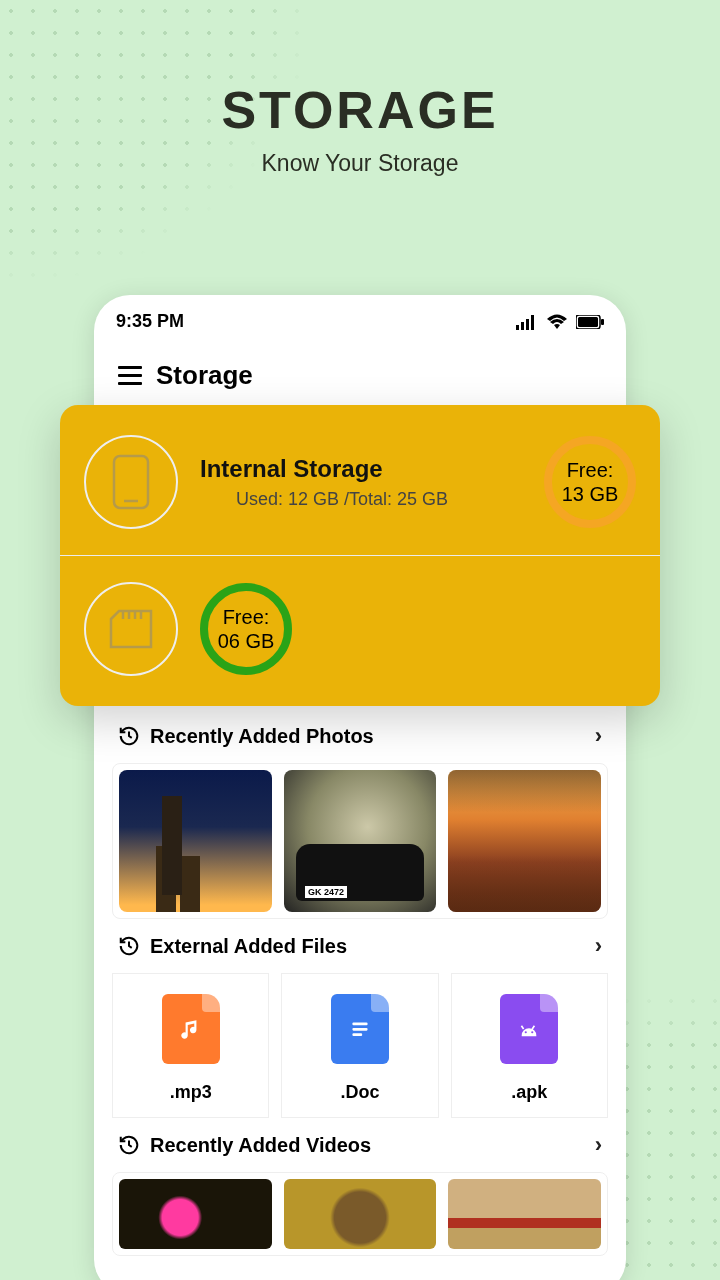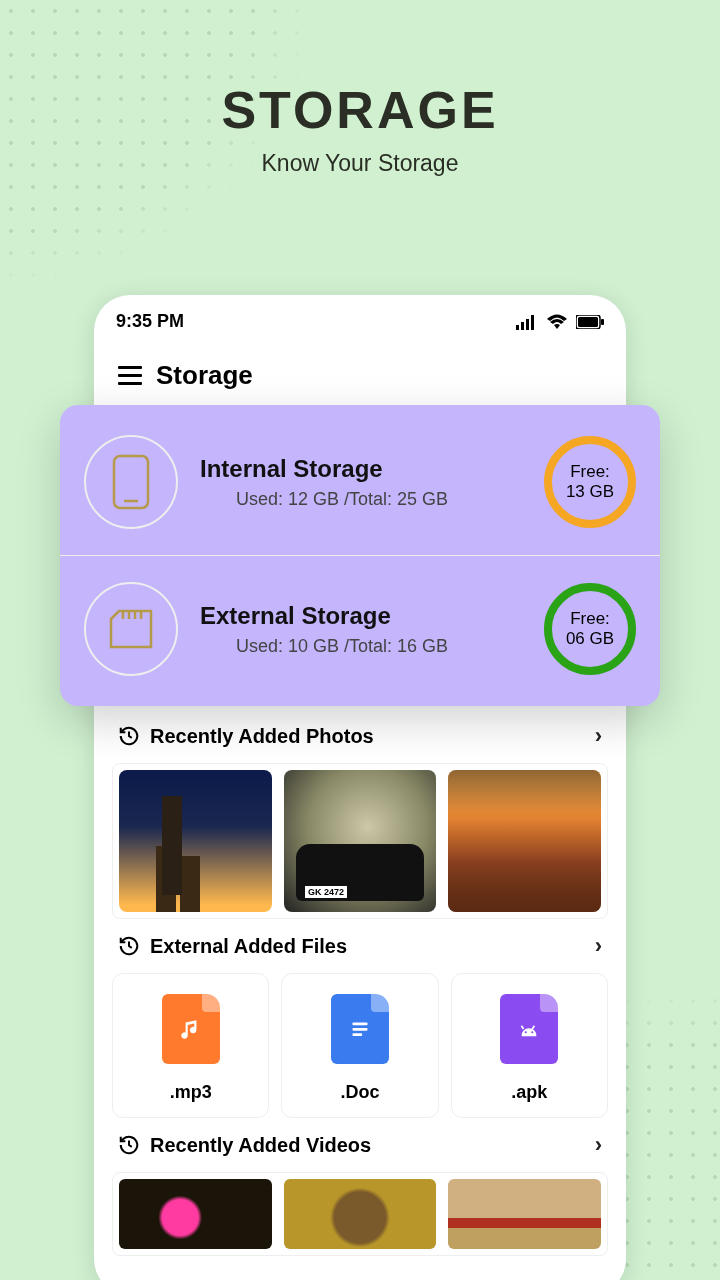--- a/index.html
+++ b/index.html
@@ -43,40 +43,40 @@
 .status-icons { display: flex; gap: 8px; align-items: center; }
 
 .app-header { display: flex; align-items: center; gap: 14px; padding: 20px 24px 18px; }
 .app-header .title { font-size: 26px; font-weight: 700; }
 
 .storage-card {
   position: absolute;
   left: 60px;
   top: 405px;
   width: 600px;
-  background: #c4b5fd;
+  background: #eab308;
   border-radius: 18px;
   box-shadow: 0 14px 44px rgba(0,0,0,0.18);
   z-index: 5;
   padding: 4px 0;
 }
 .storage-row { display: flex; align-items: center; padding: 26px 24px; gap: 22px; }
 .storage-row + .storage-row { border-top: 1px solid #ececec; }
 .storage-icon-circle {
   width: 94px; height: 94px; border-radius: 50%;
   border: 2px solid #eee; display: flex; align-items: center; justify-content: center;
   flex-shrink: 0;
 }
 .storage-text { flex: 1; }
 .storage-text .name { font-size: 24px; font-weight: 600; color: #111; }
 .storage-text .usage { font-size: 18px; color: #444; margin-top: 6px; margin-left: 36px; }
 .free-ring {
   width: 92px; height: 92px; border-radius: 50%;
   display: flex; flex-direction: column; align-items: center; justify-content: center;
-  font-size: 17px; line-height: 1.2; font-weight: 500; flex-shrink: 0;
+  font-size: 20px; line-height: 1.2; font-weight: 500; flex-shrink: 0;
   border: 8px solid;
 }
 .free-ring.orange { border-color: #f5a623; }
 .free-ring.green { border-color: #2aa317; }
 
 .content { padding: 300px 18px 0; }
 .section-header { display: flex; align-items: center; gap: 10px; padding: 14px 6px; }
 .section-header .label { font-size: 20px; font-weight: 700; flex: 1; }
 .chevron { font-size: 22px; font-weight: 800; color: #222; }
 
@@ -85,21 +85,21 @@
 .thumb-city { background: linear-gradient(180deg,#0b1a4a 0%,#1a2850 40%,#ffb84d 95%); position:relative; }
 .thumb-city::after { content:""; position:absolute; left:28%; top:18%; width:20px; height:70%; background:#2a2015; box-shadow: -6px 50px 0 0 #3a2a15, 18px 60px 0 0 #3a2a15; }
 .thumb-city::before { content:""; position:absolute; left:32%; top:38%; width:12px; height:12px; border-radius:50%; background:#fffbe0; }
 .thumb-car { background: radial-gradient(circle at 55% 40%, #ccc8a8 0%, #888866 50%, #222 100%); position:relative; }
 .thumb-car::after { content:""; position:absolute; left:8%; bottom:8%; right:8%; height:40%; background:#111; border-radius:14px 14px 6px 6px; }
 .thumb-car::before { content:"GK 2472"; position:absolute; left:14%; bottom:10%; background:#fff; color:#000; font-size:9px; padding:1px 3px; z-index:1; font-weight:700;}
 .thumb-desert { background: linear-gradient(180deg,#f0b050 0%,#e08030 35%,#8b4020 65%,#5a2a12 100%); position:relative; }
 .thumb-desert::after { content:""; position:absolute; inset:0; background: linear-gradient(180deg, rgba(80,50,30,0.6) 0%, transparent 30%, transparent 60%, rgba(90,42,18,0.5) 100%); }
 
 .files-row { display: flex; gap: 12px; }
-.file-card { flex: 1; border: 1px solid #eee; border-radius: 11px; padding: 20px 10px 14px; text-align: center; }
+.file-card { flex: 1; border: 1px solid #eee; border-radius: 0; padding: 20px 10px 14px; text-align: center; }
 .file-icon { width: 58px; height: 70px; margin: 0 auto 18px; border-radius: 6px 14px 6px 6px; position: relative; display:flex; align-items:center; justify-content:center; }
 .file-icon::before { content:""; position:absolute; top:0; right:0; width:18px; height:18px; background:rgba(255,255,255,0.4); border-radius:0 0 0 4px; }
 .file-icon.orange { background:#ff7a2d; }
 .file-icon.blue { background:#3a7cf0; }
 .file-icon.purple { background:#8a4cf0; }
 .file-label { font-size: 18px; font-weight: 600; }
 
 .videos-row { display:flex; gap:12px; padding:6px; border:1px solid #eee; border-radius:8px; }
 .vthumb { flex:1; height:70px; border-radius:6px; }
 .v1 { background: radial-gradient(circle at 40% 55%, #ff3aa0 0 18%, #1a1508 22% 100%); }
@@ -255,22 +255,18 @@
   <div class="storage-row">
     <div class="storage-icon-circle">
       <svg width="44" height="40" viewBox="0 0 44 40" fill="none" stroke="#b59a4a" stroke-width="2.5">
           <path d="M2 10 L10 2 H42 V38 H2 Z"></path>
           <line x1="14" y1="2" x2="14" y2="10"></line>
           <line x1="20" y1="2" x2="20" y2="10"></line>
           <line x1="26" y1="2" x2="26" y2="10"></line>
           <line x1="32" y1="2" x2="32" y2="10"></line>
         </svg>
     </div>
-    <div class="storage-text">
-      <div class="name">External Storage</div>
-      <div class="usage">Used: 10 GB /Total:  16 GB</div>
-    </div>
     <div class="free-ring green">
       <span>Free:</span>
       <span>06 GB</span>
     </div>
   </div>
 </div>
 
 </body></html>

